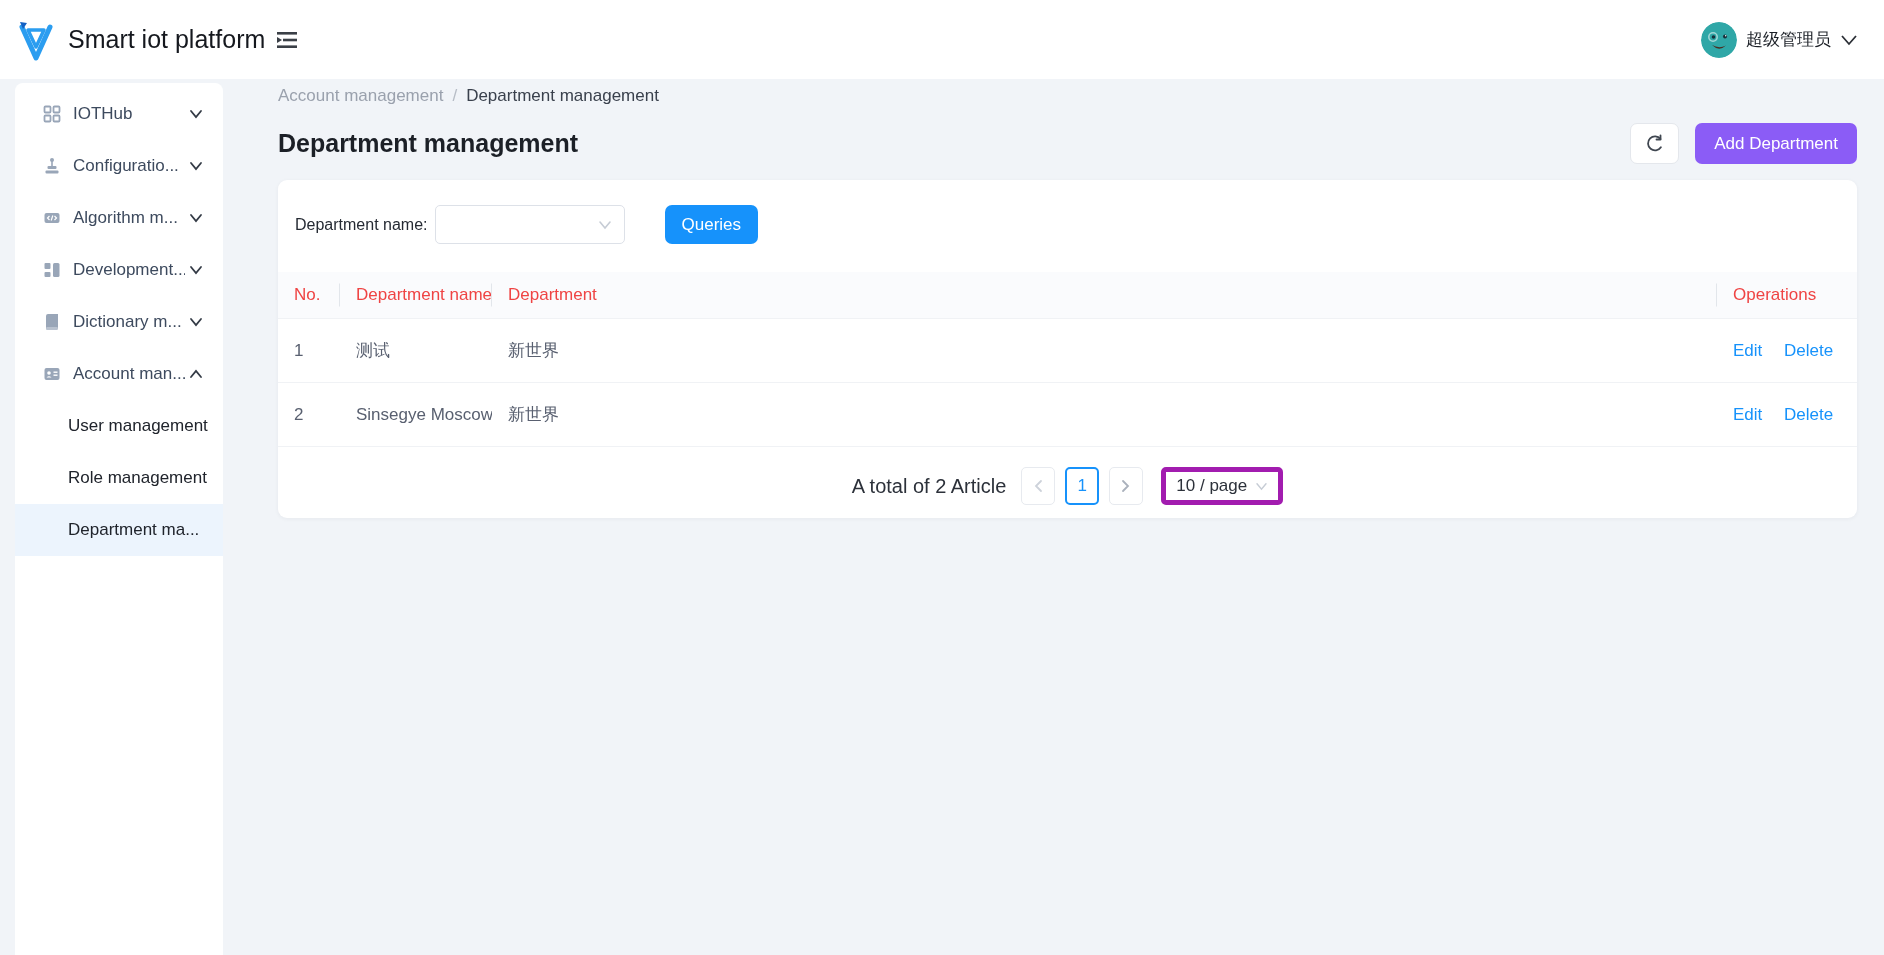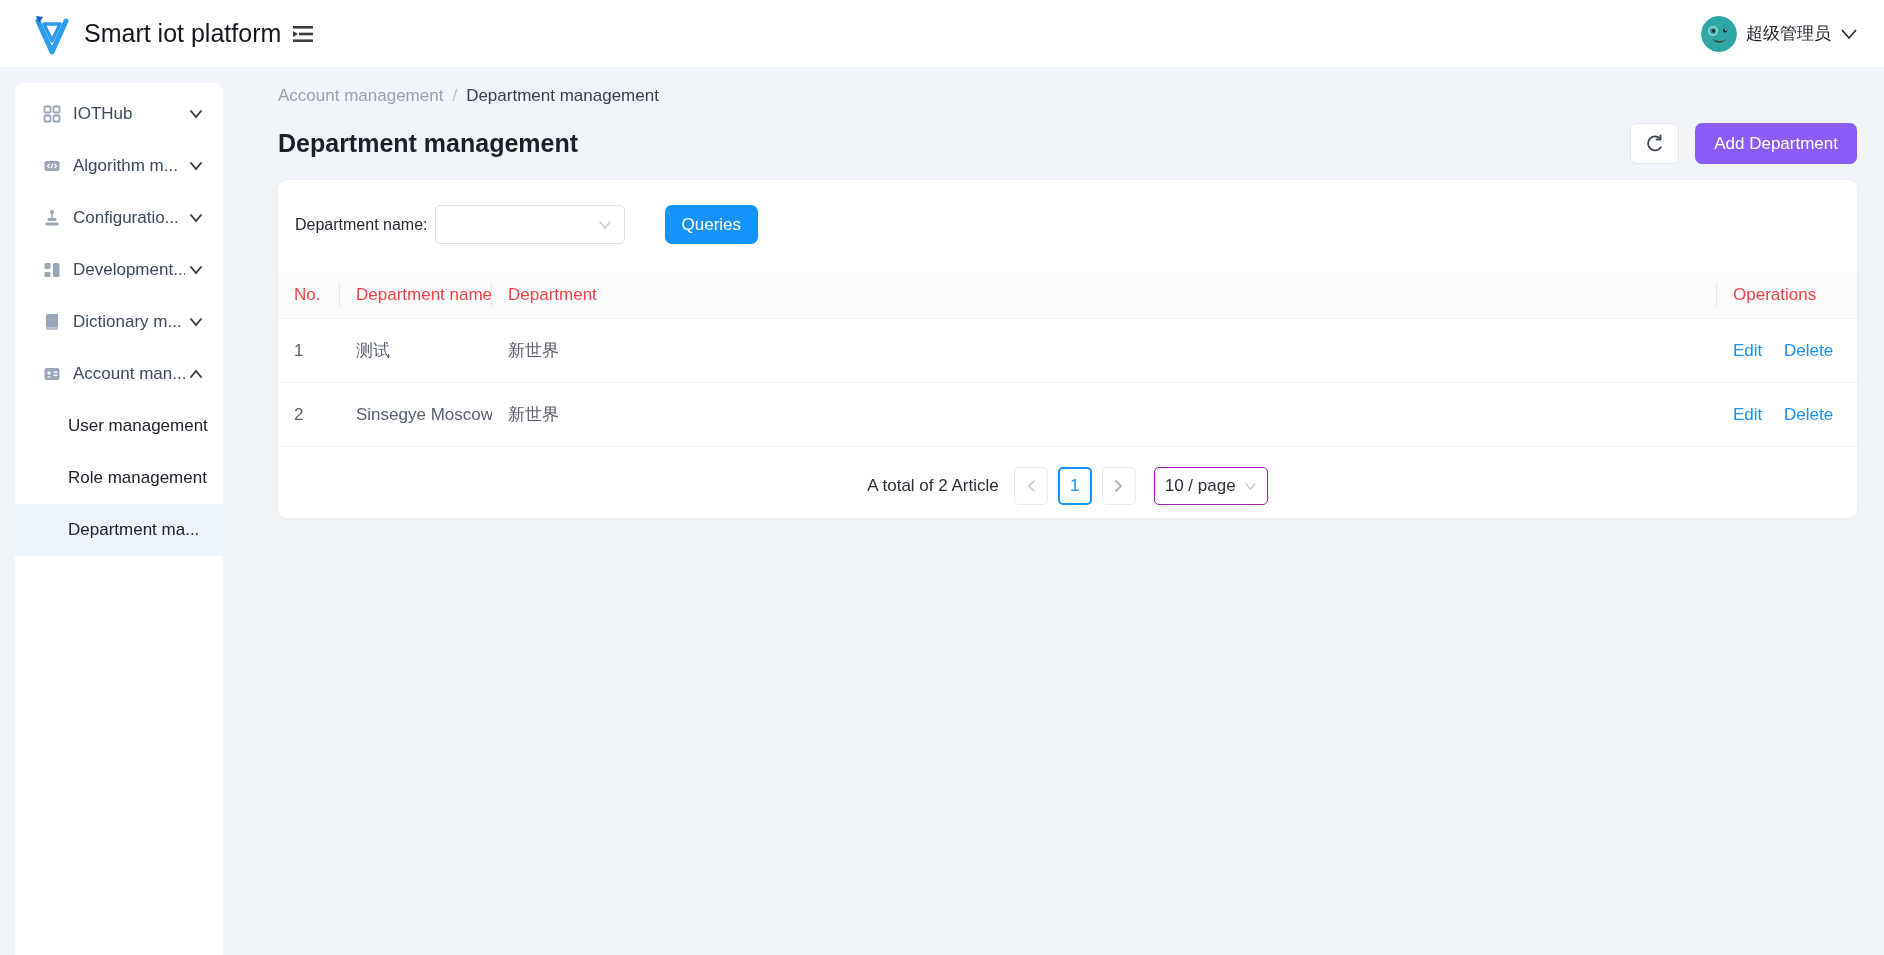--- a/index.html
+++ b/index.html
@@ -6,23 +6,23 @@
   html,body { width:1884px; height:955px; overflow:hidden; }
   body {
     font-family:"Liberation Sans", sans-serif;
     background:#f1f4f8;
     color:#20242c;
     font-size:17px;
   }
 
   
   .topbar {
-    height:67px; background:#fff;
+    height:79px; background:#fff;
     display:flex; align-items:center;
-    padding:0 26px 0 30px;
+    padding:0 26px 0 14px;
     justify-content:flex-end;
   }
   .logo { width:44px; height:44px; flex:0 0 auto; }
   .app-title {
     font-size:25px; color:#15181e; margin-left:10px;
     width:200px; white-space:nowrap; overflow:hidden; flex:0 0 auto;
   }
   .collapse-btn { margin-left:6px; cursor:pointer; display:flex; align-items:center; }
   .topbar-spacer { flex:1; }
   .user-box { display:flex; align-items:center; gap:9px; cursor:pointer; }
@@ -99,32 +99,32 @@
   tbody td {
     padding:20px 16px; font-size:17px; color:#596070;
     border-bottom:1px solid #f0f2f5; white-space:nowrap; overflow:hidden;
   }
   tbody tr:first-child td { border-top:1px solid #f0f2f5; }
   .op-link { color:#1692fb; cursor:pointer; text-decoration:none; }
   .op-link + .op-link { margin-left:17px; }
 
   
   .pagination { margin-top:20px; display:flex; align-items:center; justify-content:center; gap:10px; }
-  .pg-total { font-size:17px; color:#2c313a; margin-right:5px; }
+  .pg-total { font-size:20px; color:#2c313a; margin-right:5px; }
   .pg-btn {
     min-width:34px; height:38px; border:1px solid #e7eaef; background:#fff; border-radius:5px;
     display:flex; align-items:center; justify-content:center; cursor:pointer;
   }
   .pg-btn.disabled { cursor:default; }
   .pg-page {
     min-width:34px; height:38px; border:2px solid #1692fb; border-radius:5px; background:#fff;
     color:#1692fb; font-size:17px; display:flex; align-items:center; justify-content:center; cursor:pointer;
   }
   .pg-size {
-    margin-left:8px; height:38px; min-width:104px; border:1px solid #a21caf; border-radius:5px; background:#fff;
+    margin-left:8px; height:38px; min-width:104px; border:5px solid #a21caf; border-radius:5px; background:#fff;
     display:flex; align-items:center; justify-content:center; gap:8px; padding:0 10px;
     font-size:17px; color:#2c313a; cursor:pointer;
   }
 
   svg { display:block; }
 </style>
 </head>
 <body>
 
 <div class="topbar">
@@ -179,43 +179,43 @@
     <span class="mi-label">IOTHub</span>
     <span class="mi-caret">
       <svg width="14" height="10" viewBox="0 0 14 10">
           <polyline points="2,2 7,8 12,2" fill="none" stroke="#333a45" stroke-width="1.8" stroke-linecap="round"></polyline>
         </svg>
     </span>
   </div>
 
   <div class="menu-item">
     <span class="mi-icon">
-      <svg viewBox="0 0 18 18">
-        <rect x="1.5" y="4" width="15" height="10" rx="2" fill="#99a6b8"></rect>
-        <path d="M6.5 7 L4.5 9 L6.5 11 M11.5 7 L13.5 9 L11.5 11 M9.8 6.5 L8.2 11.5" stroke="#fff" stroke-width="1.2" fill="none"></path>
-      </svg>
-    </span>
-    <span class="mi-label">Algorithm m...</span>
-    <span class="mi-caret">
-      <svg width="14" height="10" viewBox="0 0 14 10">
-          <polyline points="2,2 7,8 12,2" fill="none" stroke="#333a45" stroke-width="1.8" stroke-linecap="round"></polyline>
-        </svg>
-    </span>
-  </div>
-
-  <div class="menu-item">
-    <span class="mi-icon">
       <svg viewBox="0 0 18 18" fill="#99a6b8">
         <circle cx="9" cy="3" r="2"></circle>
           <rect x="8.2" y="4" width="1.6" height="5"></rect>
         <rect x="4.5" y="9" width="9" height="3" rx="1"></rect>
           <rect x="2.5" y="13.5" width="13" height="3" rx="1"></rect>
       </svg>
     </span>
     <span class="mi-label">Configuratio...</span>
+    <span class="mi-caret">
+      <svg width="14" height="10" viewBox="0 0 14 10">
+          <polyline points="2,2 7,8 12,2" fill="none" stroke="#333a45" stroke-width="1.8" stroke-linecap="round"></polyline>
+        </svg>
+    </span>
+  </div>
+
+  <div class="menu-item">
+    <span class="mi-icon">
+      <svg viewBox="0 0 18 18">
+        <rect x="1.5" y="4" width="15" height="10" rx="2" fill="#99a6b8"></rect>
+        <path d="M6.5 7 L4.5 9 L6.5 11 M11.5 7 L13.5 9 L11.5 11 M9.8 6.5 L8.2 11.5" stroke="#fff" stroke-width="1.2" fill="none"></path>
+      </svg>
+    </span>
+    <span class="mi-label">Algorithm m...</span>
     <span class="mi-caret">
       <svg width="14" height="10" viewBox="0 0 14 10">
           <polyline points="2,2 7,8 12,2" fill="none" stroke="#333a45" stroke-width="1.8" stroke-linecap="round"></polyline>
         </svg>
     </span>
   </div>
 
   <div class="menu-item">
     <span class="mi-icon">
       <svg viewBox="0 0 18 18" fill="#99a6b8">

